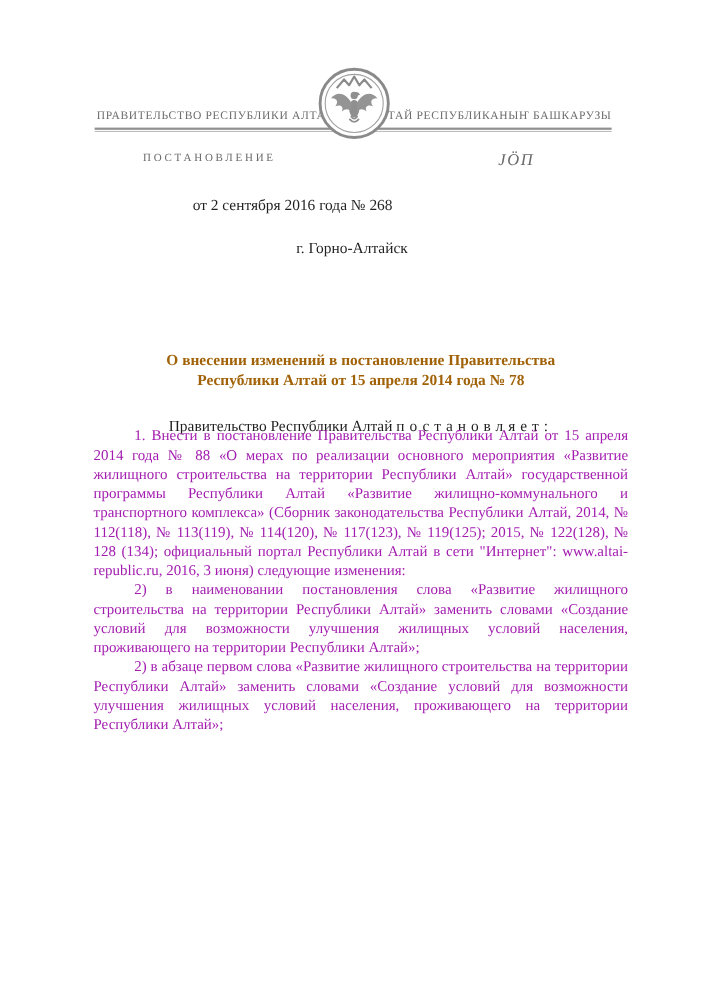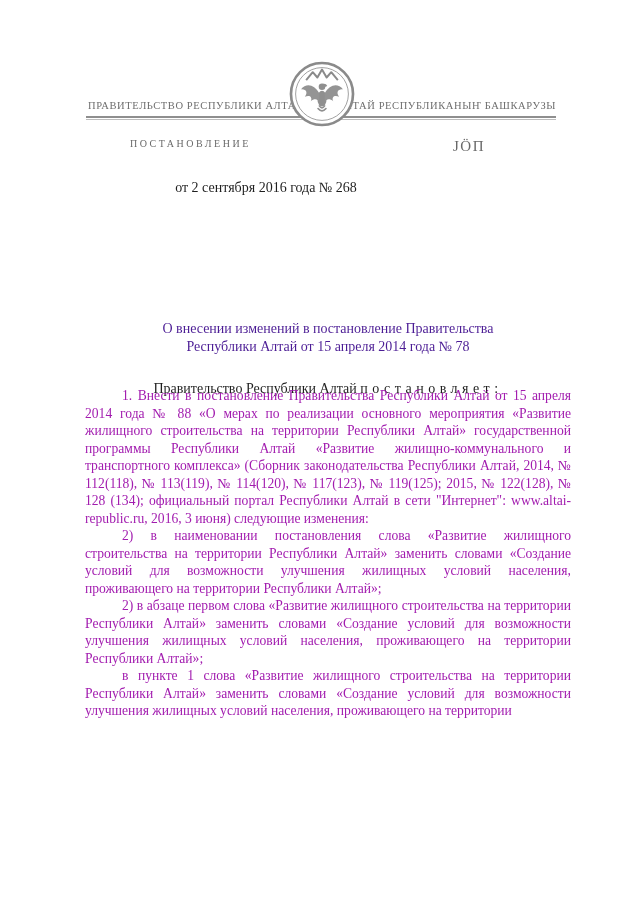--- a/index.html
+++ b/index.html
@@ -31,36 +31,36 @@
   .doctype-row{
     position:absolute;left:86px;top:138px;width:470px;height:20px;
     color:#696969;
   }
   .doctype-ru{
     position:absolute;left:44px;top:0;
     font-size:10px;letter-spacing:2.5px;
   }
   .doctype-alt{
     position:absolute;left:367px;top:0;
-    font-size:15px;letter-spacing:1.5px;
+    font-size:15px;letter-spacing:1.5px;font-style:italic;
   }
   
   .date-line{
     position:absolute;left:0;top:180px;width:532px;
     text-align:center;font-size:14px;color:#1f1f1f;
   }
   .place-line{
     position:absolute;left:0;top:219px;width:640px;
     text-align:center;font-size:14px;color:#1f1f1f;
   }
   
   .doc-title{
     position:absolute;left:85px;top:320px;width:486px;
-    text-align:center;font-weight:normal;
-    font-size:14px;line-height:17.5px;color:#4c1d95;
+    text-align:center;font-weight:bold;
+    font-size:14px;line-height:17.5px;color:#a16207;
   }
   .intro-line{
     position:absolute;left:85px;top:381px;width:486px;
     text-align:center;font-size:14px;color:#1f1f1f;
   }
   .intro-line .verb{font-weight:normal;letter-spacing:0.32em;}
   
   .body-text{
     position:absolute;left:85px;top:387px;width:486px;
     font-size:13.6px;line-height:17.5px;
@@ -102,30 +102,30 @@
       <path d="M46 69 q4 6 8 0 M44 73 q6 7 12 0" fill="none" stroke="#8f8f8f" stroke-width="2.5" stroke-linecap="round"></path>
     </svg>
   </div>
 
   <div class="doctype-row">
     <span class="doctype-ru">ПОСТАНОВЛЕНИЕ</span>
     <span class="doctype-alt">JÖП</span>
   </div>
 
   <div class="date-line">от 2 сентября 2016 года № 268</div>
+  <div class="place-line">г. Горно-Алтайск</div>
 
   <div class="doc-title">
     <div>О внесении  изменений в постановление Правительства</div>
     <div>Республики Алтай от 15 апреля 2014 года № 78</div>
   </div>
 
   <div class="intro-line">
     <span>Правительство Республики Алтай </span><span class="verb">постановляет:</span>
   </div>
 
   <div class="body-text">
     <p>1. Внести в постановление Правительства Республики Алтай от 15 апреля 2014 года № 88 «О мерах по реализации основного мероприятия «Развитие жилищного строительства на территории Республики Алтай» государственной программы Республики Алтай «Развитие жилищно-коммунального и транспортного комплекса» (Сборник законодательства Республики Алтай, 2014, № 112(118), № 113(119), № 114(120), № 117(123), № 119(125); 2015, № 122(128), № 128 (134); официальный портал Республики Алтай в сети "Интернет": www.altai-republic.ru, 2016, 3 июня) следующие изменения:</p>
     <p>2) в наименовании постановления слова «Развитие жилищного строительства на территории Республики Алтай» заменить словами «Создание условий для возможности улучшения жилищных условий населения, проживающего на территории Республики Алтай»;</p>
     <p>2) в абзаце первом слова «Развитие жилищного строительства на территории Республики Алтай» заменить словами «Создание условий для возможности улучшения жилищных условий населения, проживающего на территории Республики Алтай»;</p>
-    <p>в пункте 1 слова «Развитие жилищного строительства на территории Республики Алтай» заменить словами «Создание условий для возможности улучшения жилищных условий населения, проживающего на территории</p>
   </div>
 
 </div>
 
 </body></html>

